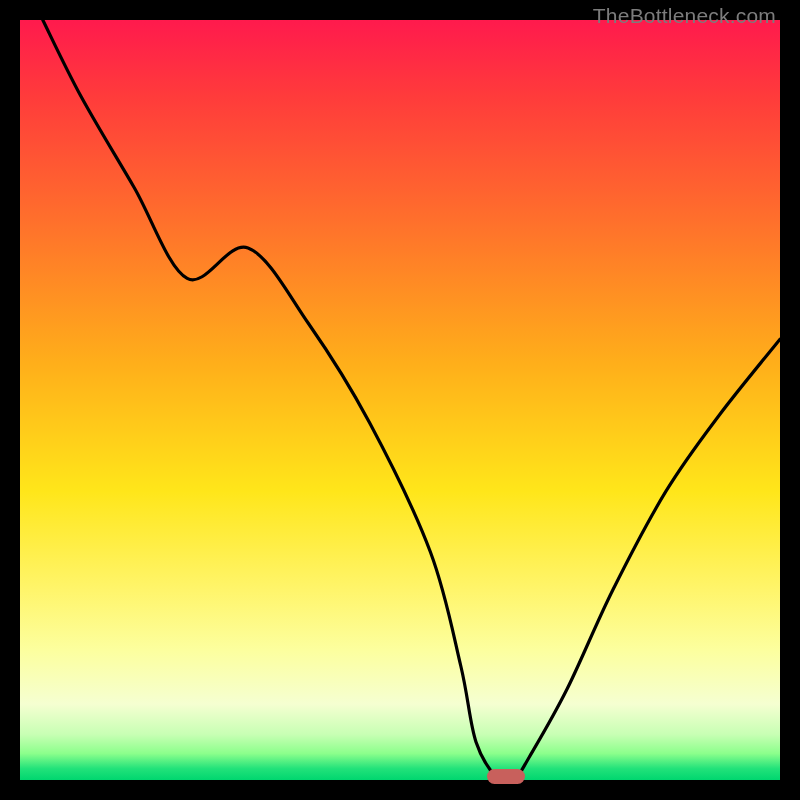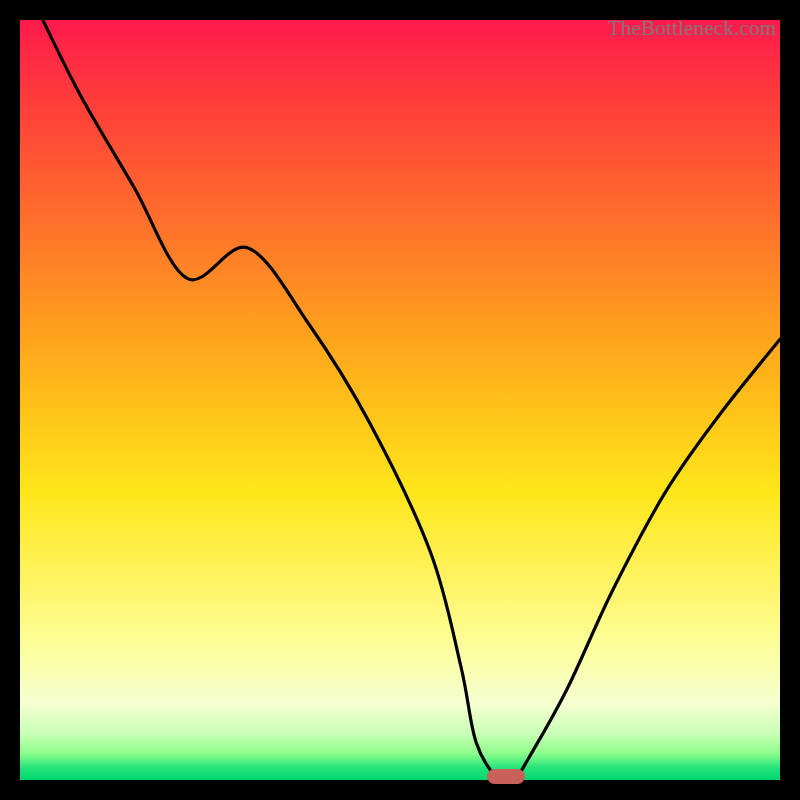--- a/index.html
+++ b/index.html
@@ -34,23 +34,23 @@
       #fcff9f 83%,
       #f5ffd1 90%,
       #c8ffb4 94%,
       #8cff8c 96.5%,
       #22e27a 98.5%,
       #00d66f 100%
     );
   }
   .watermark {
     position: absolute;
-    top: 16px;
+    top: 4px;
     right: 24px;
-    font-family: Liberation Serif, serif;
+    font-family: Liberation Sans, sans-serif;
     font-size: 21px;
     font-weight: 500;
     color: #7c7c7c;
     letter-spacing: 0.2px;
   }
   svg.curve {
     position: absolute;
     left: 20px;
     top: 20px;
     width: 760px;

